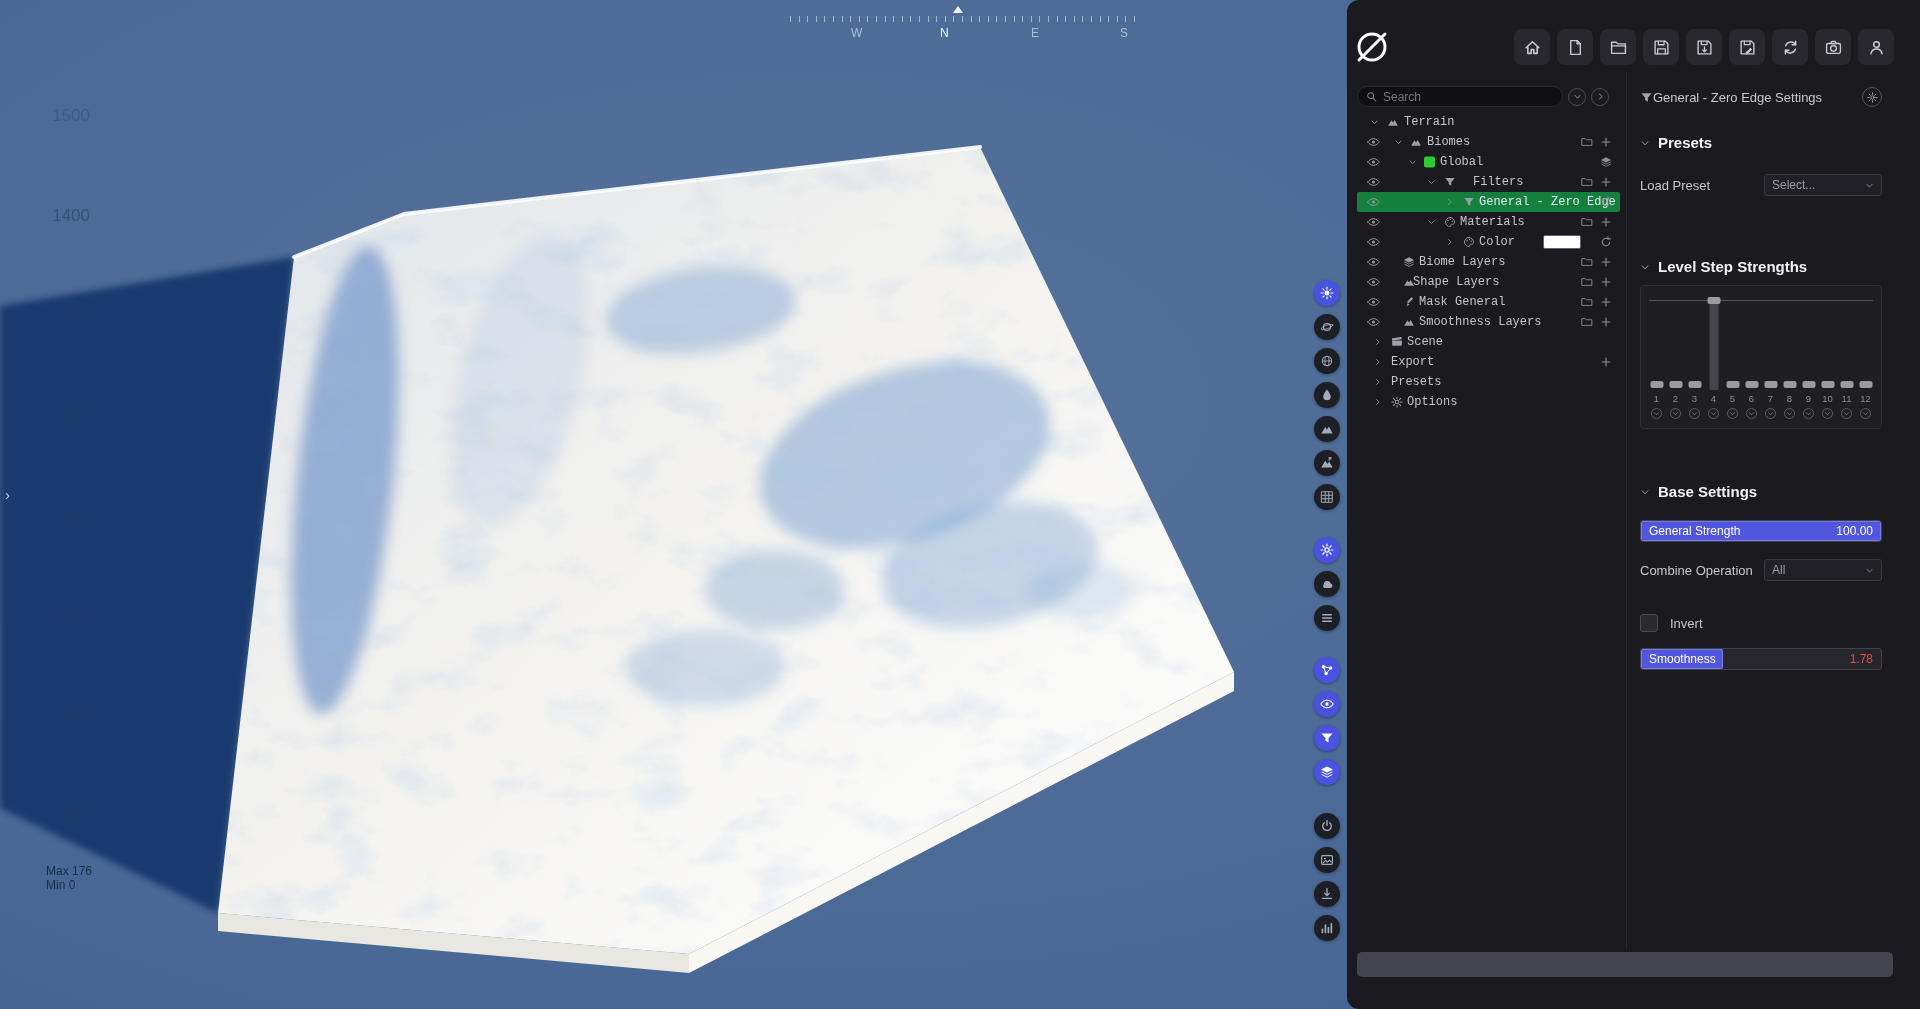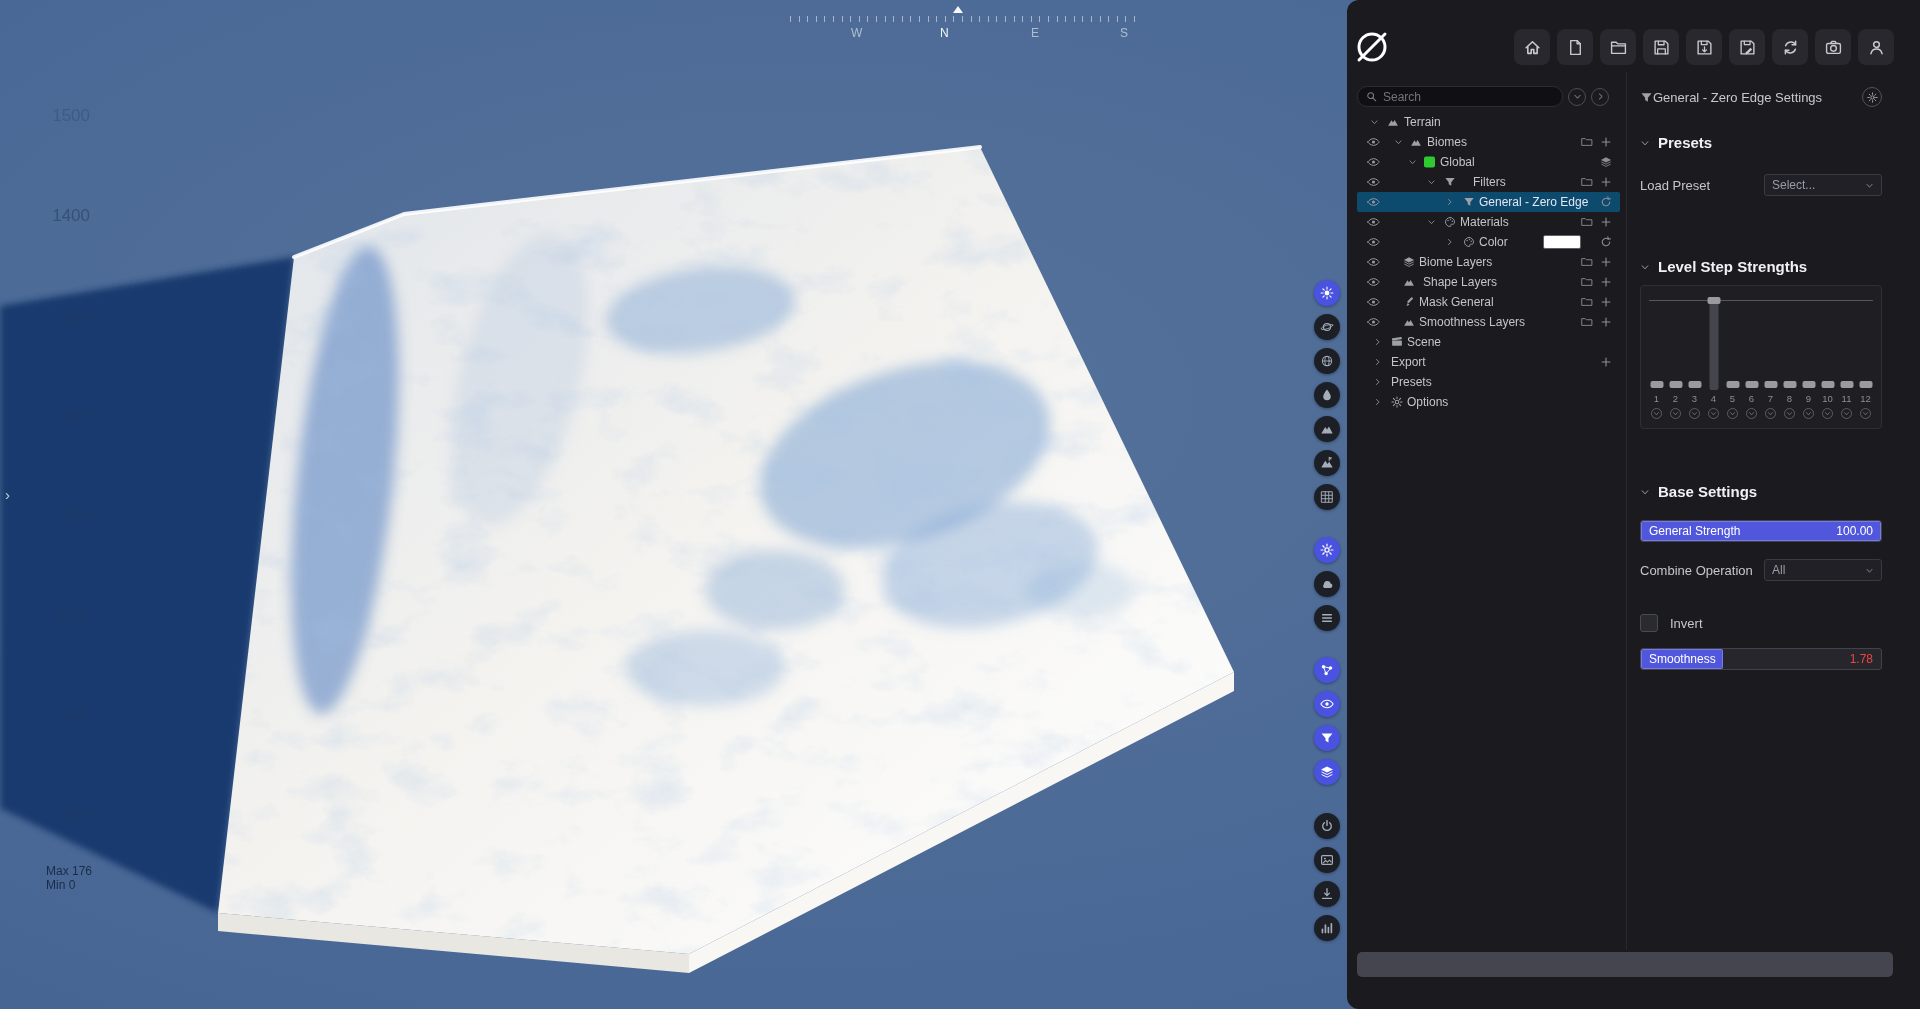--- a/index.html
+++ b/index.html
@@ -40,22 +40,22 @@
   .search{position:absolute;left:1357px;top:86px;display:flex;align-items:center;gap:5px;}
   .sbox{width:206px;height:21px;background:#101014;border:1px solid #2c2c33;border-radius:10px;display:flex;align-items:center;padding:0 8px;gap:6px;}
   .sbox svg{width:11px;height:11px;color:#7c7c84;flex:none;}
   .sbox input{flex:1;min-width:0;background:transparent;border:none;outline:none;color:#c8c8cd;font-size:12px;font-family:inherit;}
   .sbox input::placeholder{color:#74747c;}
   .cbtn{width:18px;height:18px;border:1px solid #4c4c55;border-radius:50%;display:flex;align-items:center;justify-content:center;color:#9a9aa2;cursor:pointer;}
   .cbtn svg{width:9px;height:9px;}
 
   
   .tree{position:absolute;left:1357px;top:112px;width:263px;}
-  .trow{position:relative;height:20px;cursor:pointer;}
-  .trow.sel{background:#0c4a6e;border-radius:2px;}
+  .trow{position:relative;height:20px;cursor:pointer;font-family:Liberation Mono, monospace;}
+  .trow.sel{background:#15803d;border-radius:2px;}
   .ta{position:absolute;top:50%;transform:translateY(-50%);}
   .lab{font-size:12px;color:#c4c4c9;white-space:nowrap;}
   .sel .lab{color:#e6e6f4;}
   .ic-eye{width:13px;height:13px;color:#97979d;}
   .ic-chev{width:9px;height:9px;color:#8a8a90;}
   .ic-type{width:12px;height:12px;color:#9ea0a8;}
   .t-right{position:absolute;right:8px;top:50%;transform:translateY(-50%);display:flex;gap:7px;align-items:center;color:#8d8d94;}
   .t-right svg{width:12px;height:12px;}
   .gsw{width:11px;height:11px;border-radius:2px;background:#2fca2f;}
   .csw{width:38px;height:14px;border-radius:2px;background:#fff;border:1px solid #60606a;}
@@ -646,21 +646,21 @@
     </span>
   </div>
 
   <div class="trow">
     <svg class="ta ic-eye" style="left:10px">
         <use href="#i-eye"></use>
       </svg>
     <svg class="ta ic-type" style="left:46px">
         <use href="#i-mountain"></use>
       </svg>
-    <span class="ta lab" style="left:66px">Shape Layers</span>
+    <span class="ta lab" style="left:56px">Shape Layers</span>
     <span class="t-right">
       <svg>
           <use href="#i-folder"></use>
         </svg>
       <svg>
           <use href="#i-plus"></use>
         </svg>
     </span>
   </div>
 

